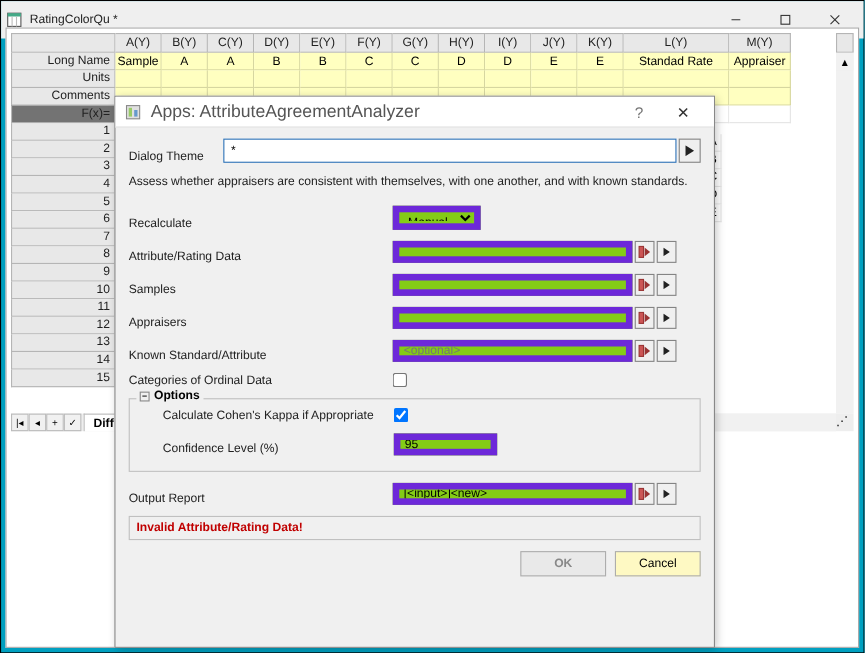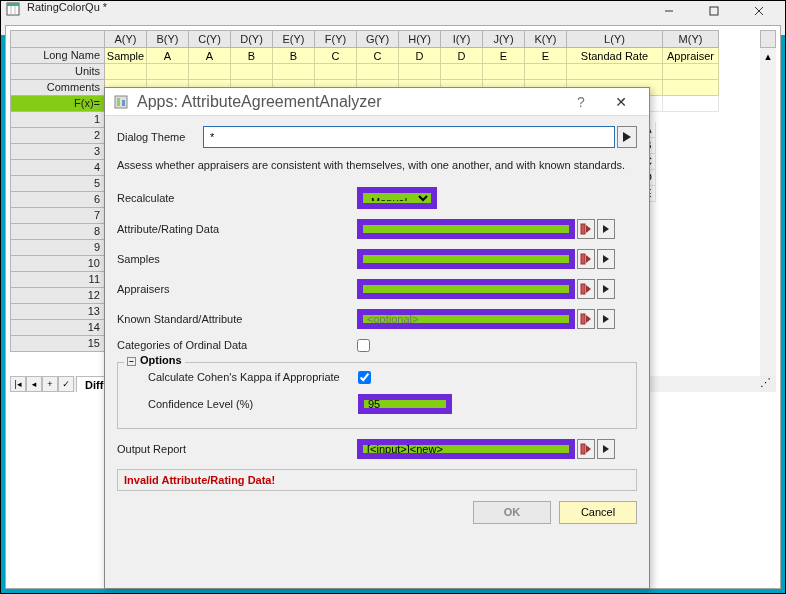--- a/index.html
+++ b/index.html
@@ -1,39 +1,39 @@
 <!DOCTYPE html>
 <html><head>
 <meta charset="utf-8">
 <style>
 * { box-sizing: border-box; margin: 0; padding: 0; font-family: Tahoma, Arial, sans-serif; font-size: 11px; }
 body { background: #00a0c0; width: 786px; height: 594px; overflow: hidden; position: relative; }
 
 .outer-window { position: absolute; top: 0; left: 0; width: 786px; height: 594px; background: #00a0c0; border: 1px solid #000; }
-.outer-titlebar { height: 34px; background: #efefef; display: flex; padding: 0 4px; }
+.outer-titlebar { height: 34px; background: #efefef; display: flex; align-items: center; padding: 0 4px; }
 .outer-titlebar .icon-wrap { width: 16px; height: 16px; margin-right: 6px; display:flex; align-items:center; justify-content:center; }
 .outer-titlebar .title { flex: 1; color: #222; }
 .winbtns { display: flex; gap: 0; }
 .winbtn { width: 45px; height: 20px; display: flex; align-items: center; justify-content: center; background: #efefef; }
 .winbtn svg { stroke: #333; stroke-width: 1; fill: none; }
 
 .wb-content { position: absolute; top: 24px; left: 4px; right: 4px; bottom: 4px; background: #fff; border: 1px solid #aaa; }
 
 .sheet { position: absolute; top: 4px; left: 4px; right: 4px; height: 362px; }
 .corner-cell { position:absolute; top:0; left:0; width:95px; height:18px; background:#e8e8e8; border:1px solid #b5b5b5; }
 .colheaders { position:absolute; top:0; left:95px; right:16px; height:18px; display:flex; }
 .ch { height:18px; background:#e8e8e8; border:1px solid #b5b5b5; border-left:none; display:flex; align-items:center; justify-content:center; color:#222; }
 .ch.w42 { width:42px; }
 .ch.wlg { width:96px; }
 .ch.wxl { width:56px; }
 .v-scroll-stub { position:absolute; top:0; right:0; width:16px; height:18px; background:#e8e8e8; border:1px solid #b5b5b5; }
 
 .rowlabels { position:absolute; top:18px; left:0; width:95px; }
 .rl { height:16px; background:#e8e8e8; border:1px solid #b5b5b5; border-top:none; text-align:right; padding-right:4px; line-height:15px; color:#222; font-size:11px; }
-.rl.fn { background:#84cc16; }
+.rl.fn { background:#737373; }
 
 .grid { position:absolute; top:18px; left:95px; right:16px; bottom:16px; }
 .gridrow { display:flex; height:16px; }
 .gc { height:16px; background:#ffffc0; border:1px solid #d6d6a0; border-top:none; border-left:none; display:flex; align-items:center; justify-content:center; }
 .gc.w42 { width:42px; }
 .gc.wlg { width:96px; }
 .gc.wxl { width:56px; }
 .gc.white { background:#fff; border-color:#e4e4e4; }
 
 .vscroll { position:absolute; top:18px; right:0; width:16px; bottom:16px; background:#f1f1f1; }
@@ -46,21 +46,21 @@
 
 
 .dialog { position:absolute; top:87px; left:104px; width:546px; height:502px; background:#f0f0f0; border:1px solid #888; box-shadow: 2px 2px 8px rgba(0,0,0,0.25); }
 .dlg-titlebar { height:28px; background:#fff; display:flex; align-items:center; padding:0 8px; border-bottom:1px solid #ddd; }
 .dlg-titlebar .icon-wrap { width:16px; height:16px; margin-right:8px; display:flex; align-items:center; justify-content:center; }
 .dlg-titlebar .title { flex:1; color:#555; font-size:16px; }
 .dlg-titlebar .help { width:40px; text-align:center; color:#777; font-size:14px; }
 .dlg-titlebar .close { width:40px; text-align:center; color:#333; font-size:14px; }
 
 .dlg-body { padding:10px 12px 6px 12px; }
-.form-row { display:flex; align-items:center; margin-bottom:10px; }
+.form-row { display:flex; align-items:flex-end; margin-bottom:10px; }
 .form-row .lbl { width:240px; color:#222; }
 .form-row .lbl.indent { padding-left:22px; }
 .form-row .field { flex:1; display:flex; align-items:center; gap:2px; }
 input[type=text].txt, select.sel { font-size:11px; border:6px solid #6d28d9; background:#84cc16; height:20px; padding:2px 4px; }
 .txt { width:218px; }
 select.sel { height:22px; }
 
 .theme-box { border:1px solid #2a6fb5; height:22px; flex:1; padding:2px 6px; background:#fff; display:flex; align-items:center; }
 .play-btn { width:20px; height:22px; border:1px solid #848484; background:#efefef; display:flex; align-items:center; justify-content:center; margin-left:2px; }
 .side-btn { width:18px; height:20px; border:1px solid #848484; background:#f0f0f0; display:flex; align-items:center; justify-content:center; }

